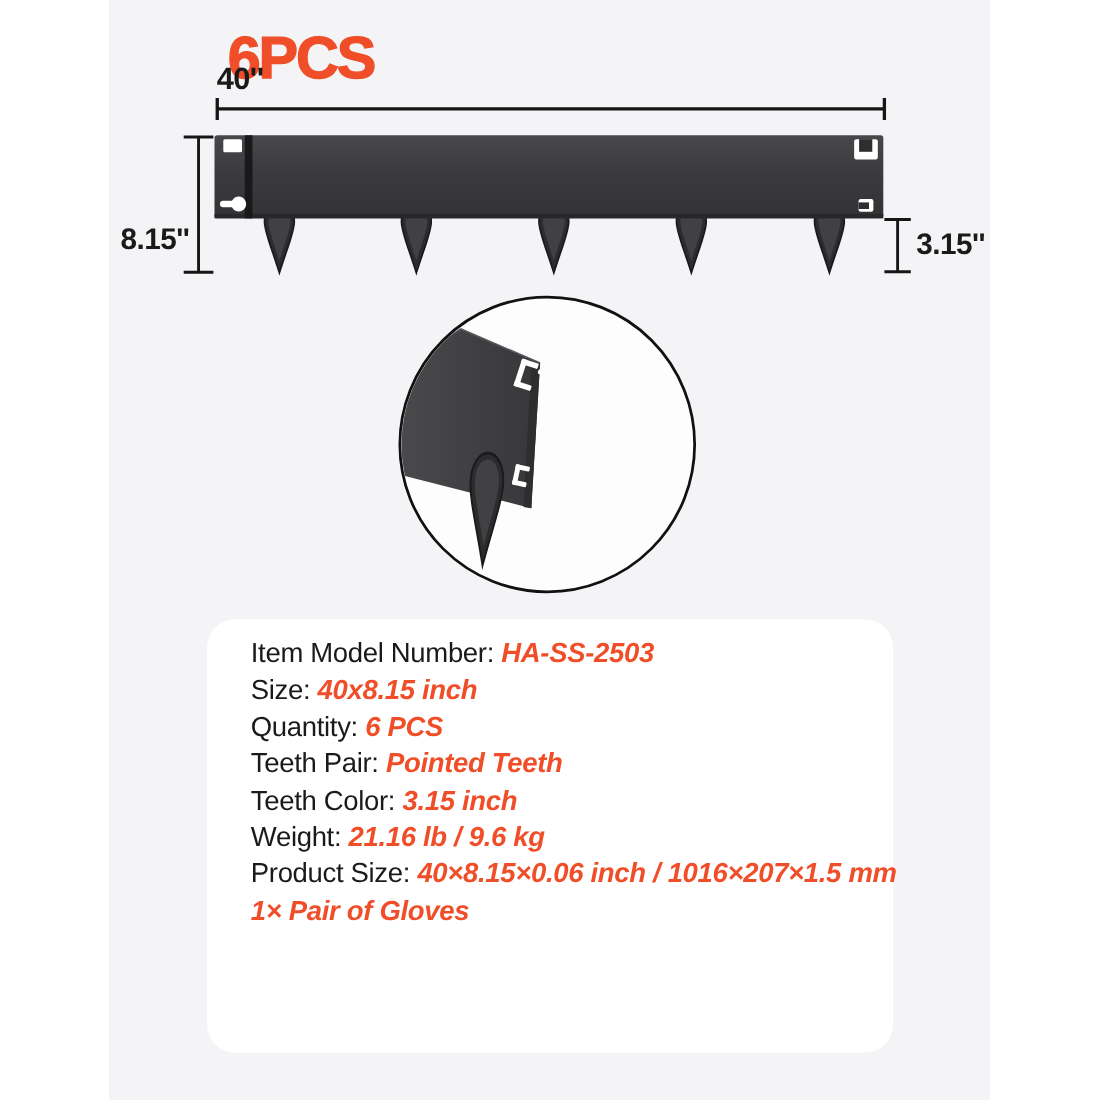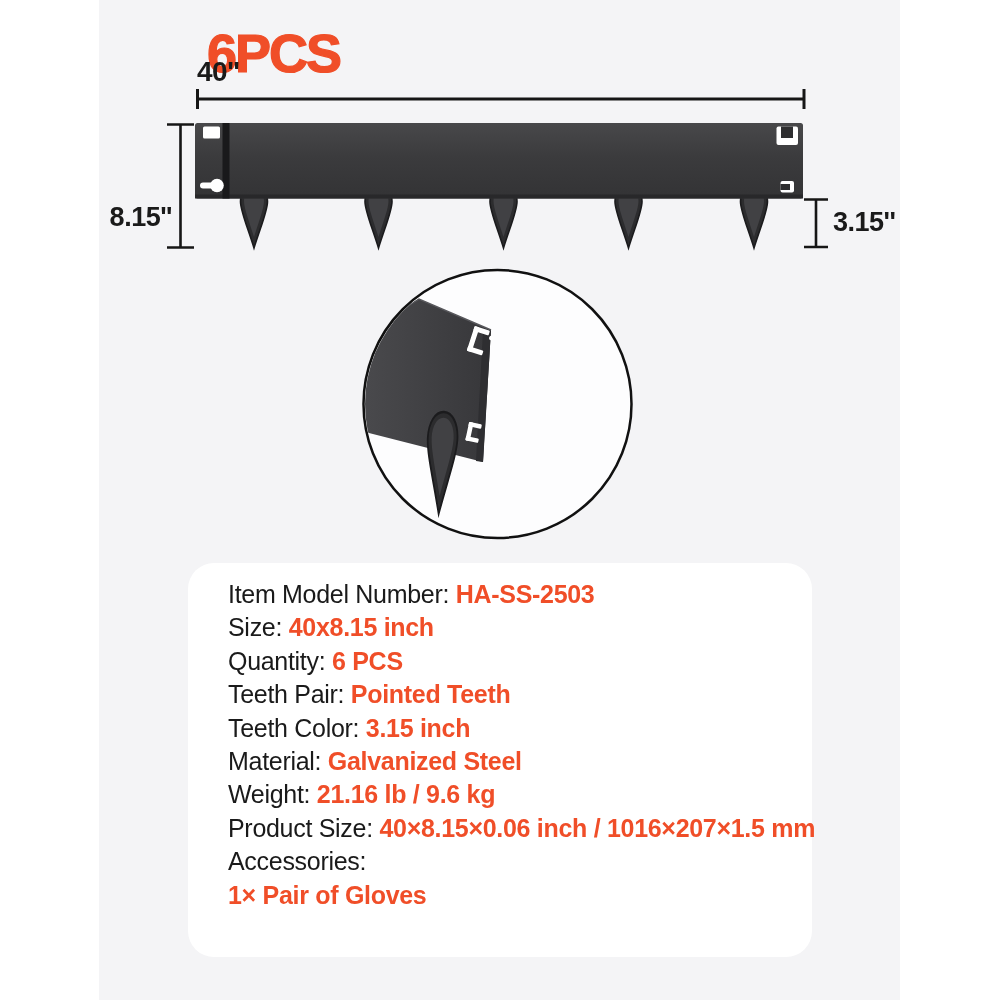--- a/index.html
+++ b/index.html
@@ -42,21 +42,21 @@
     background:var(--card_bg);
     border-radius:26px;
     padding:15px 30px 0 40px;
   }
   .spec-row{
     font-size:25px;line-height:33.4px;
     letter-spacing:-0.3px;
     white-space:nowrap;
   }
   .spec-label{color:var(--text_dark);font-weight:400;text-align:right;}
-  .spec-value{color:var(--accent);font-weight:700;}
+  .spec-value{color:var(--accent);font-weight:700;font-style:italic;}
 </style>
 </head>
 <body>
 
 <div class="panel"></div>
 
 <div class="abs qty-heading">6PCS</div>
 
 <div class="abs dim-label len-label">40''</div>
 <div class="abs dim-label h-label">8.15''</div>
@@ -139,18 +139,16 @@
     </g>
   </g>
 </svg>
 
 <div class="abs spec-card">
   <div class="spec-row"><span class="spec-label">Item Model Number: </span><span class="spec-value">HA-SS-2503</span></div>
   <div class="spec-row"><span class="spec-label">Size: </span><span class="spec-value">40x8.15 inch</span></div>
   <div class="spec-row"><span class="spec-label">Quantity: </span><span class="spec-value">6 PCS</span></div>
   <div class="spec-row"><span class="spec-label">Teeth Pair: </span><span class="spec-value">Pointed Teeth</span></div>
   <div class="spec-row"><span class="spec-label">Teeth Color: </span><span class="spec-value">3.15 inch</span></div>
-  <div class="spec-row"><span class="spec-label">Material: </span><span class="spec-value">Galvanized Steel</span></div>
   <div class="spec-row"><span class="spec-label">Weight: </span><span class="spec-value">21.16 lb / 9.6 kg</span></div>
   <div class="spec-row"><span class="spec-label">Product Size: </span><span class="spec-value">40×8.15×0.06 inch / 1016×207×1.5 mm</span></div>
-  <div class="spec-row"><span class="spec-label">Accessories:</span><span class="spec-value"></span></div>
   <div class="spec-row"><span class="spec-label"></span><span class="spec-value">1× Pair of Gloves</span></div>
 </div>
 
 </body></html>

